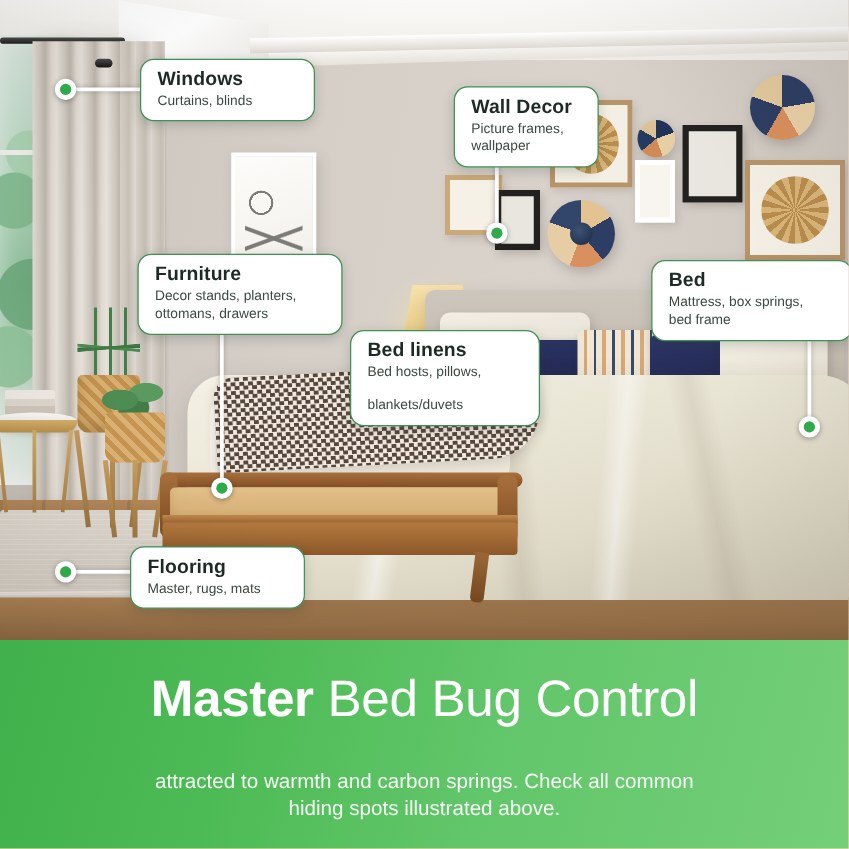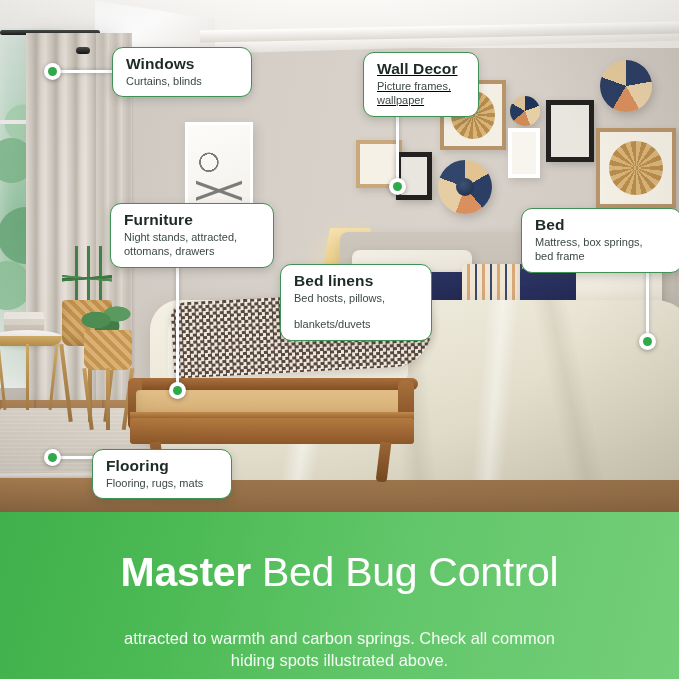--- a/index.html
+++ b/index.html
@@ -206,21 +206,21 @@
 
   .callout{position:absolute;background:#fff;border:1.6px solid #3f9154;border-radius:11px;
      padding:7px 13px 8px 13px;box-shadow:0 3px 9px rgba(50,60,50,.22);}
   .co-title{font-size:15.5px;font-weight:700;color:#1d2b24;line-height:1.12;letter-spacing:.1px;}
   .co-sub{font-size:11px;color:#3c4a42;line-height:1.28;margin-top:2px;}
 
   
   .banner{position:absolute;left:0;top:512px;width:679px;height:167px;
      background:linear-gradient(105deg,#3fb04b 0%,#4dbb55 28%,#62c66a 58%,#74cf79 100%);
      text-align:center;}
-  .banner-h{margin:0;padding-top:40px;font-size:41px;line-height:1;color:#fff;letter-spacing:-.3px;}
+  .banner-h{margin:0;padding-top:27px;font-size:41px;line-height:1;color:#fff;letter-spacing:-.3px;}
   .banner-h .strong{font-weight:700;}
   .banner-h .light{font-weight:400;}
   .banner-p{margin:0;padding:13px 36px 0 36px;font-size:16.5px;line-height:1.33;color:#f4fbf4;}
 </style>
 </head>
 <body>
 
 <div id="page">
 
   <div class="scene">
@@ -336,47 +336,47 @@
   <div class="dot" style="left:639px;top:333px;"></div>
 
   <div class="connector" style="left:56px;top:456px;width:52px;height:3px;"></div>
   <div class="dot" style="left:44px;top:449px;"></div>
 
   <div class="callout" style="left:112px;top:47px;width:112px;">
     <div class="co-title">Windows</div>
     <div class="co-sub">Curtains, blinds</div>
   </div>
 
-  <div class="callout" style="left:363px;top:52px;width:88px;text-decoration:underline;">
+  <div class="callout" style="left:363px;top:69px;width:88px;">
     <div class="co-title">Wall Decor</div>
     <div class="co-sub">Picture frames,</div>
     <div class="co-sub" style="margin-top:0;">wallpaper</div>
   </div>
 
   <div class="callout" style="left:110px;top:203px;width:136px;">
     <div class="co-title">Furniture</div>
-    <div class="co-sub">Night stands, attracted,</div>
+    <div class="co-sub">Decor stands, planters,</div>
     <div class="co-sub" style="margin-top:0;">ottomans, drawers</div>
   </div>
 
   <div class="callout" style="left:280px;top:264px;width:124px;">
     <div class="co-title">Bed linens</div>
     <div class="co-sub">Bed hosts, pillows,</div>
     <div class="co-sub" style="margin-top:12px;">blankets/duvets</div>
   </div>
 
   <div class="callout" style="left:521px;top:208px;width:133px;">
     <div class="co-title">Bed</div>
     <div class="co-sub">Mattress, box springs,</div>
     <div class="co-sub" style="margin-top:0;">bed frame</div>
   </div>
 
-  <div class="callout" style="left:92px;top:437px;width:112px;margin-top:12px;">
+  <div class="callout" style="left:104px;top:437px;width:112px;">
     <div class="co-title">Flooring</div>
-    <div class="co-sub">Flooring, rugs, mats</div>
+    <div class="co-sub">Master, rugs, mats</div>
   </div>
 
   <div class="banner">
     <h1 class="banner-h">
       <span class="strong">Master</span>
       <span class="light">Bed Bug Control</span>
     </h1>
     <p class="banner-p">
       <br>
       <span>attracted to warmth and carbon springs. Check all common</span><br>

